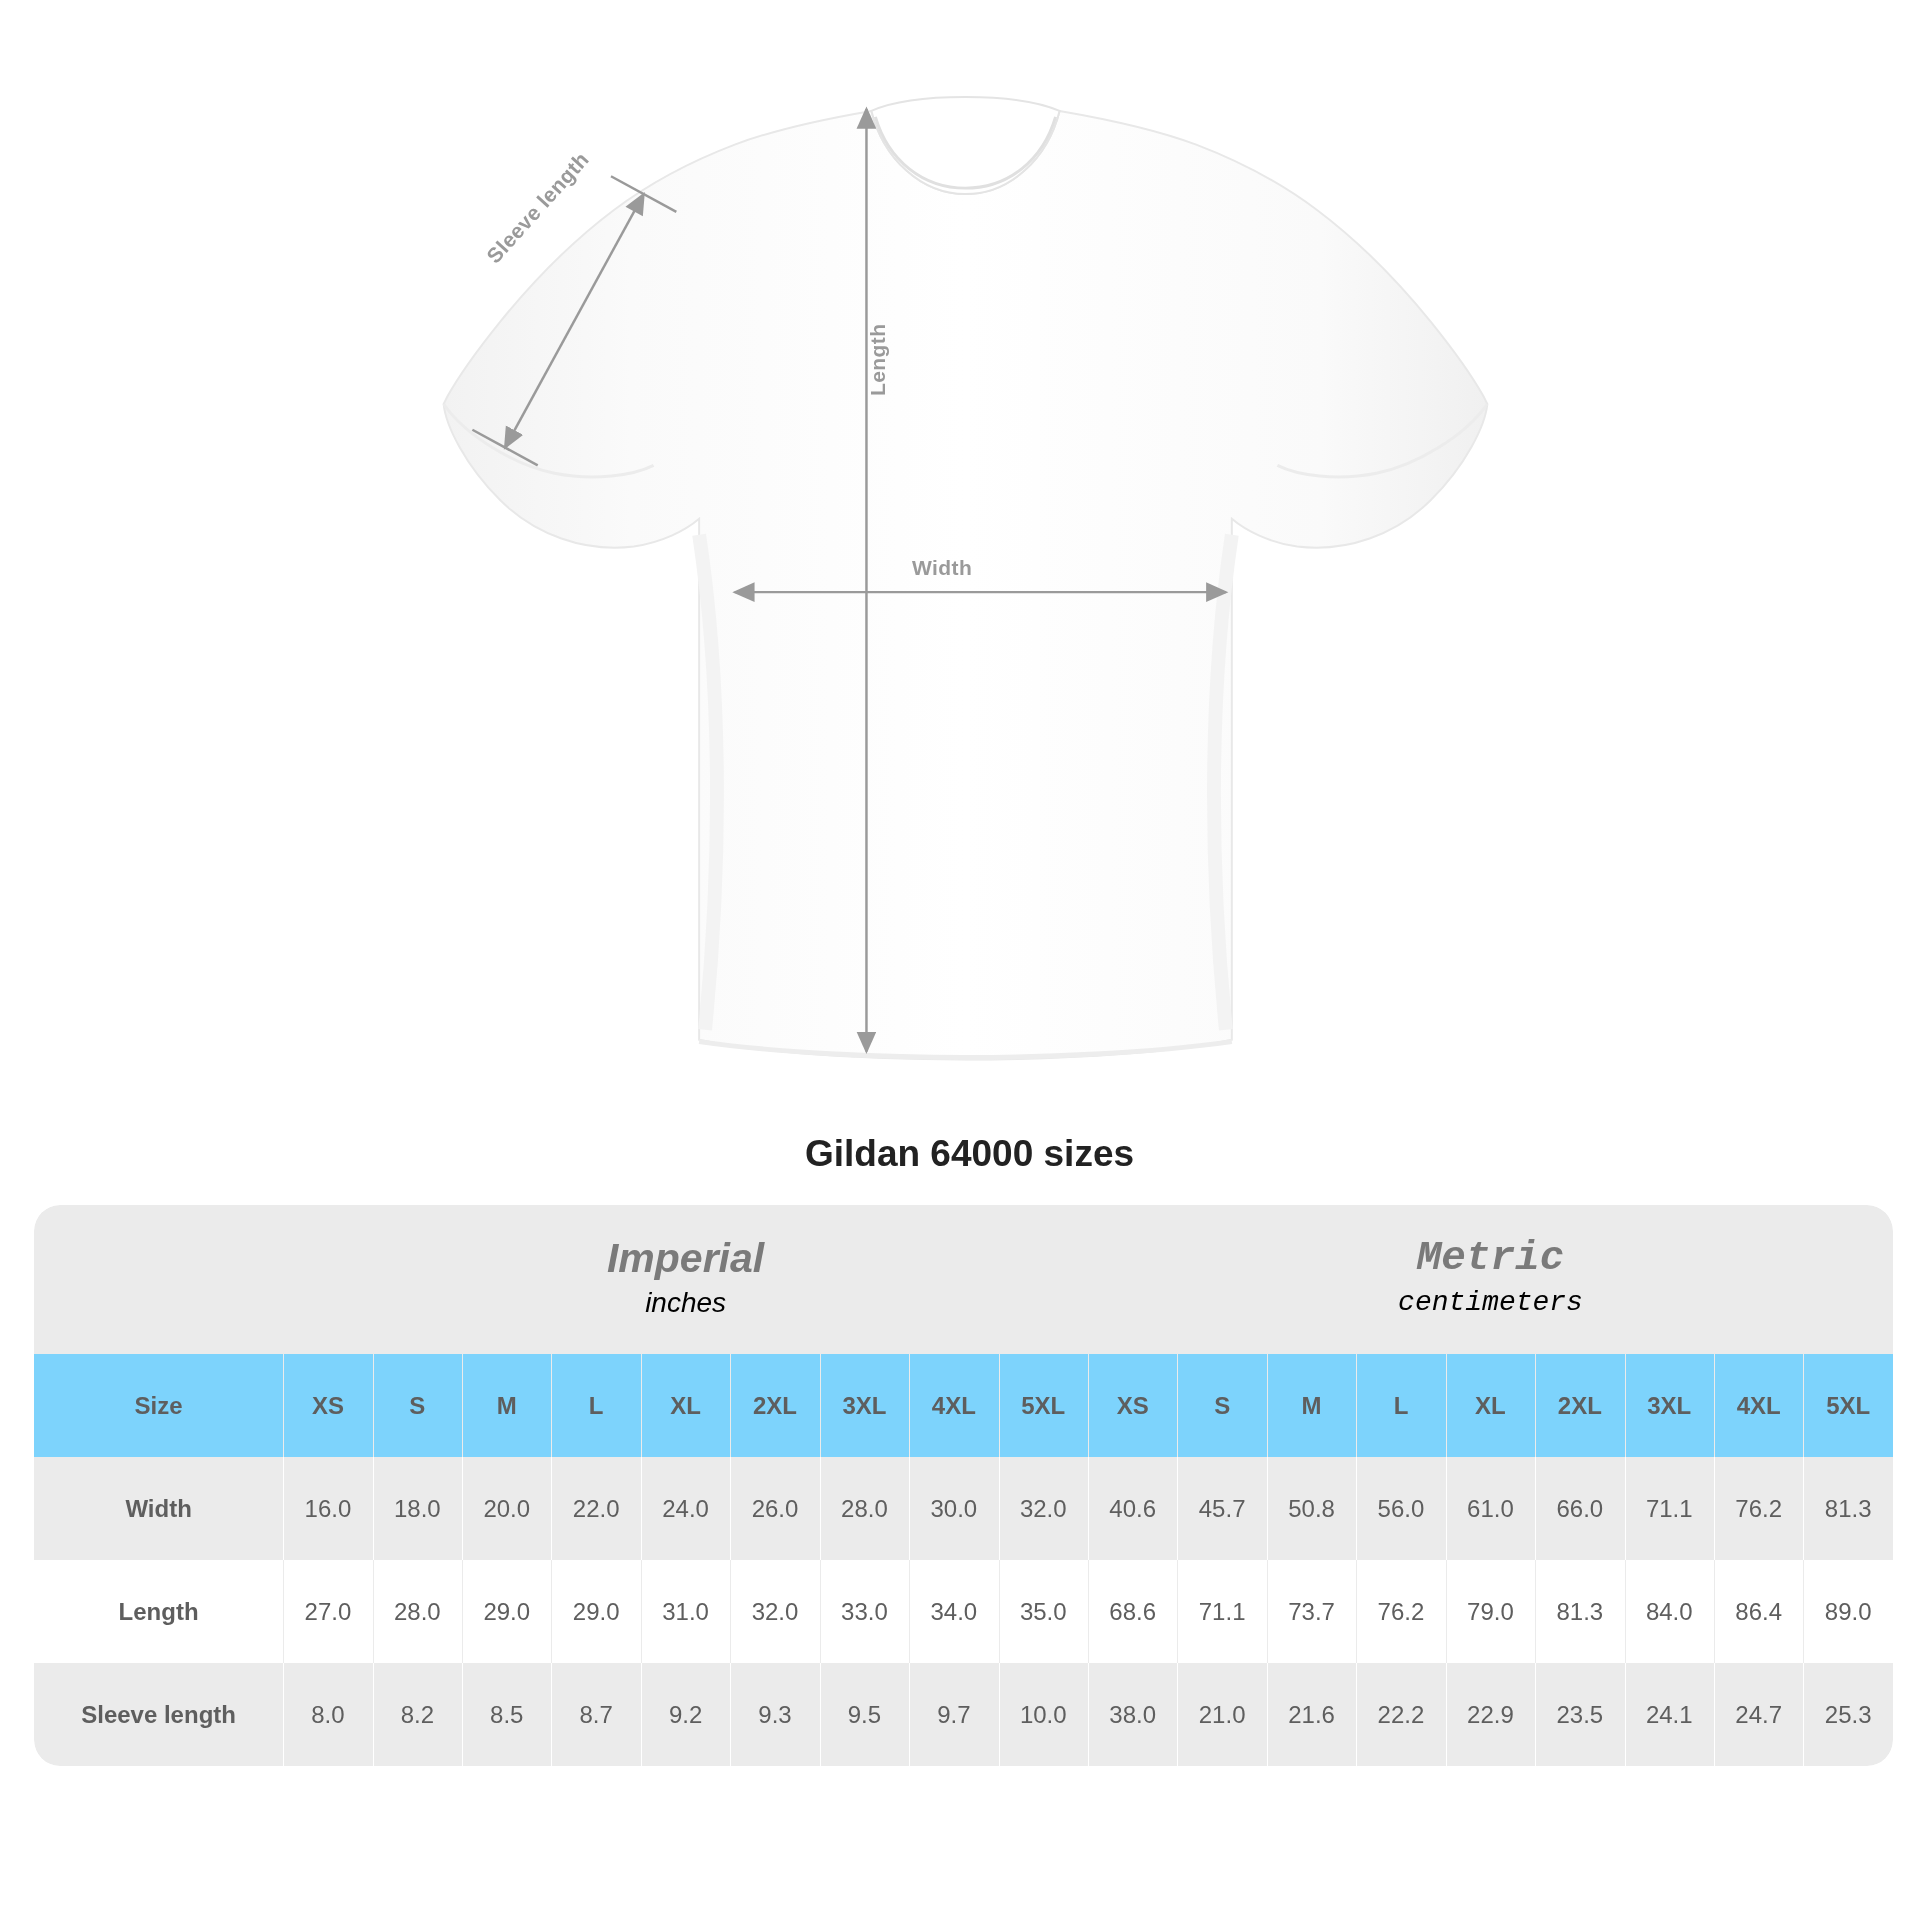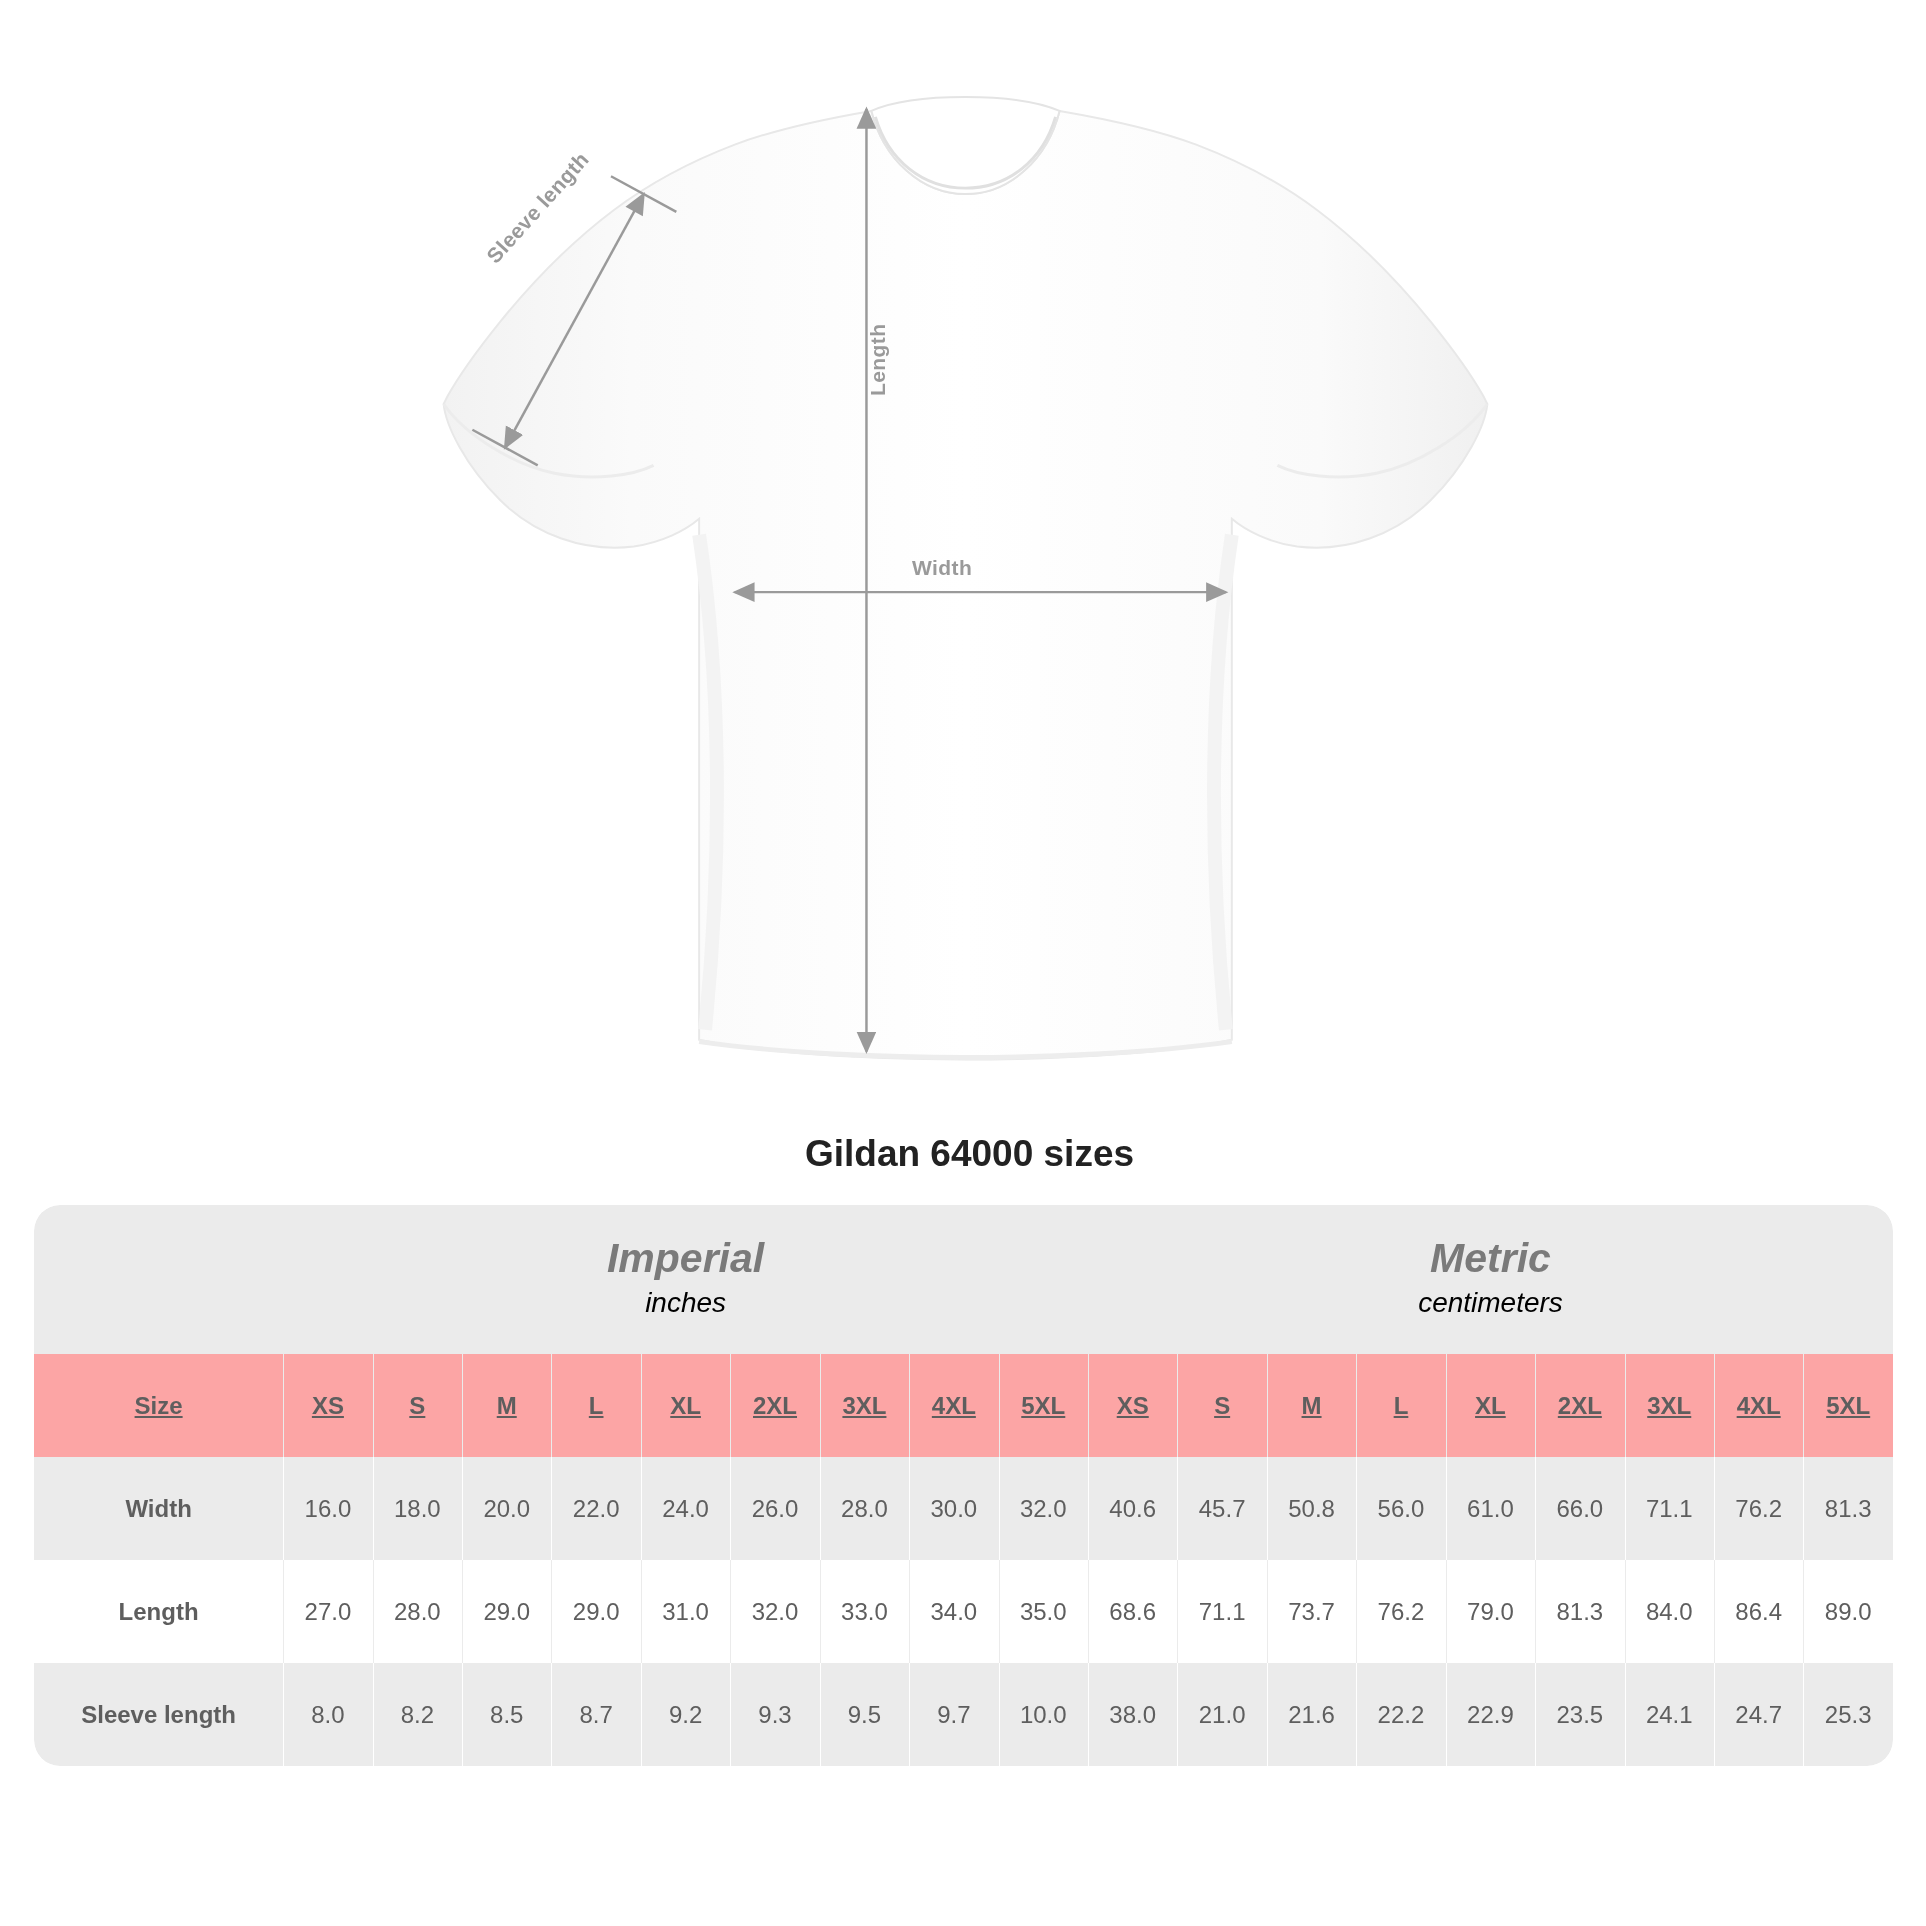--- a/index.html
+++ b/index.html
@@ -110,39 +110,38 @@
     color: #000000;
     line-height: 1.5;
   }
   .row-label {
     font-weight: bold;
     color: #5a5a5a;
     font-size: 25px;
   }
   .hdr-row td {
     height: 103px;
-    background: #fca5a5;
+    background: #7dd3fc;
     font-weight: bold;
     color: #5a5a5a;
     font-size: 25px;
-    text-decoration: underline;
   }
   .data-row td {
     height: 103px;
   }
   .shade td { background: #ebebeb; }
   .plain td { background: #ffffff; }
   .cell-sep {
     box-shadow: inset 1px 0 0 #ffffff;
   }
   .shade .cell-sep { box-shadow: inset 1px 0 0 #ffffff; }
   .plain .cell-sep { box-shadow: inset 1px 0 0 #ebebeb; }
   .hdr-row .cell-sep { box-shadow: inset 1px 0 0 #ebebeb; }
   .corner-tl { border-top-left-radius: 26px; }
-  .corner-tr { border-top-right-radius: 26px; }
+  .corner-tr { border-top-right-radius: 26px; font-family: Liberation Mono, monospace; }
   .corner-bl { border-bottom-left-radius: 26px; }
   .corner-br { border-bottom-right-radius: 26px; }
 </style>
 </head>
 <body>
 
 <div class="page">
 
   <div class="illustration">
     <svg class="shirt-svg" width="1927" height="1109" viewBox="0 0 1946 1120">

